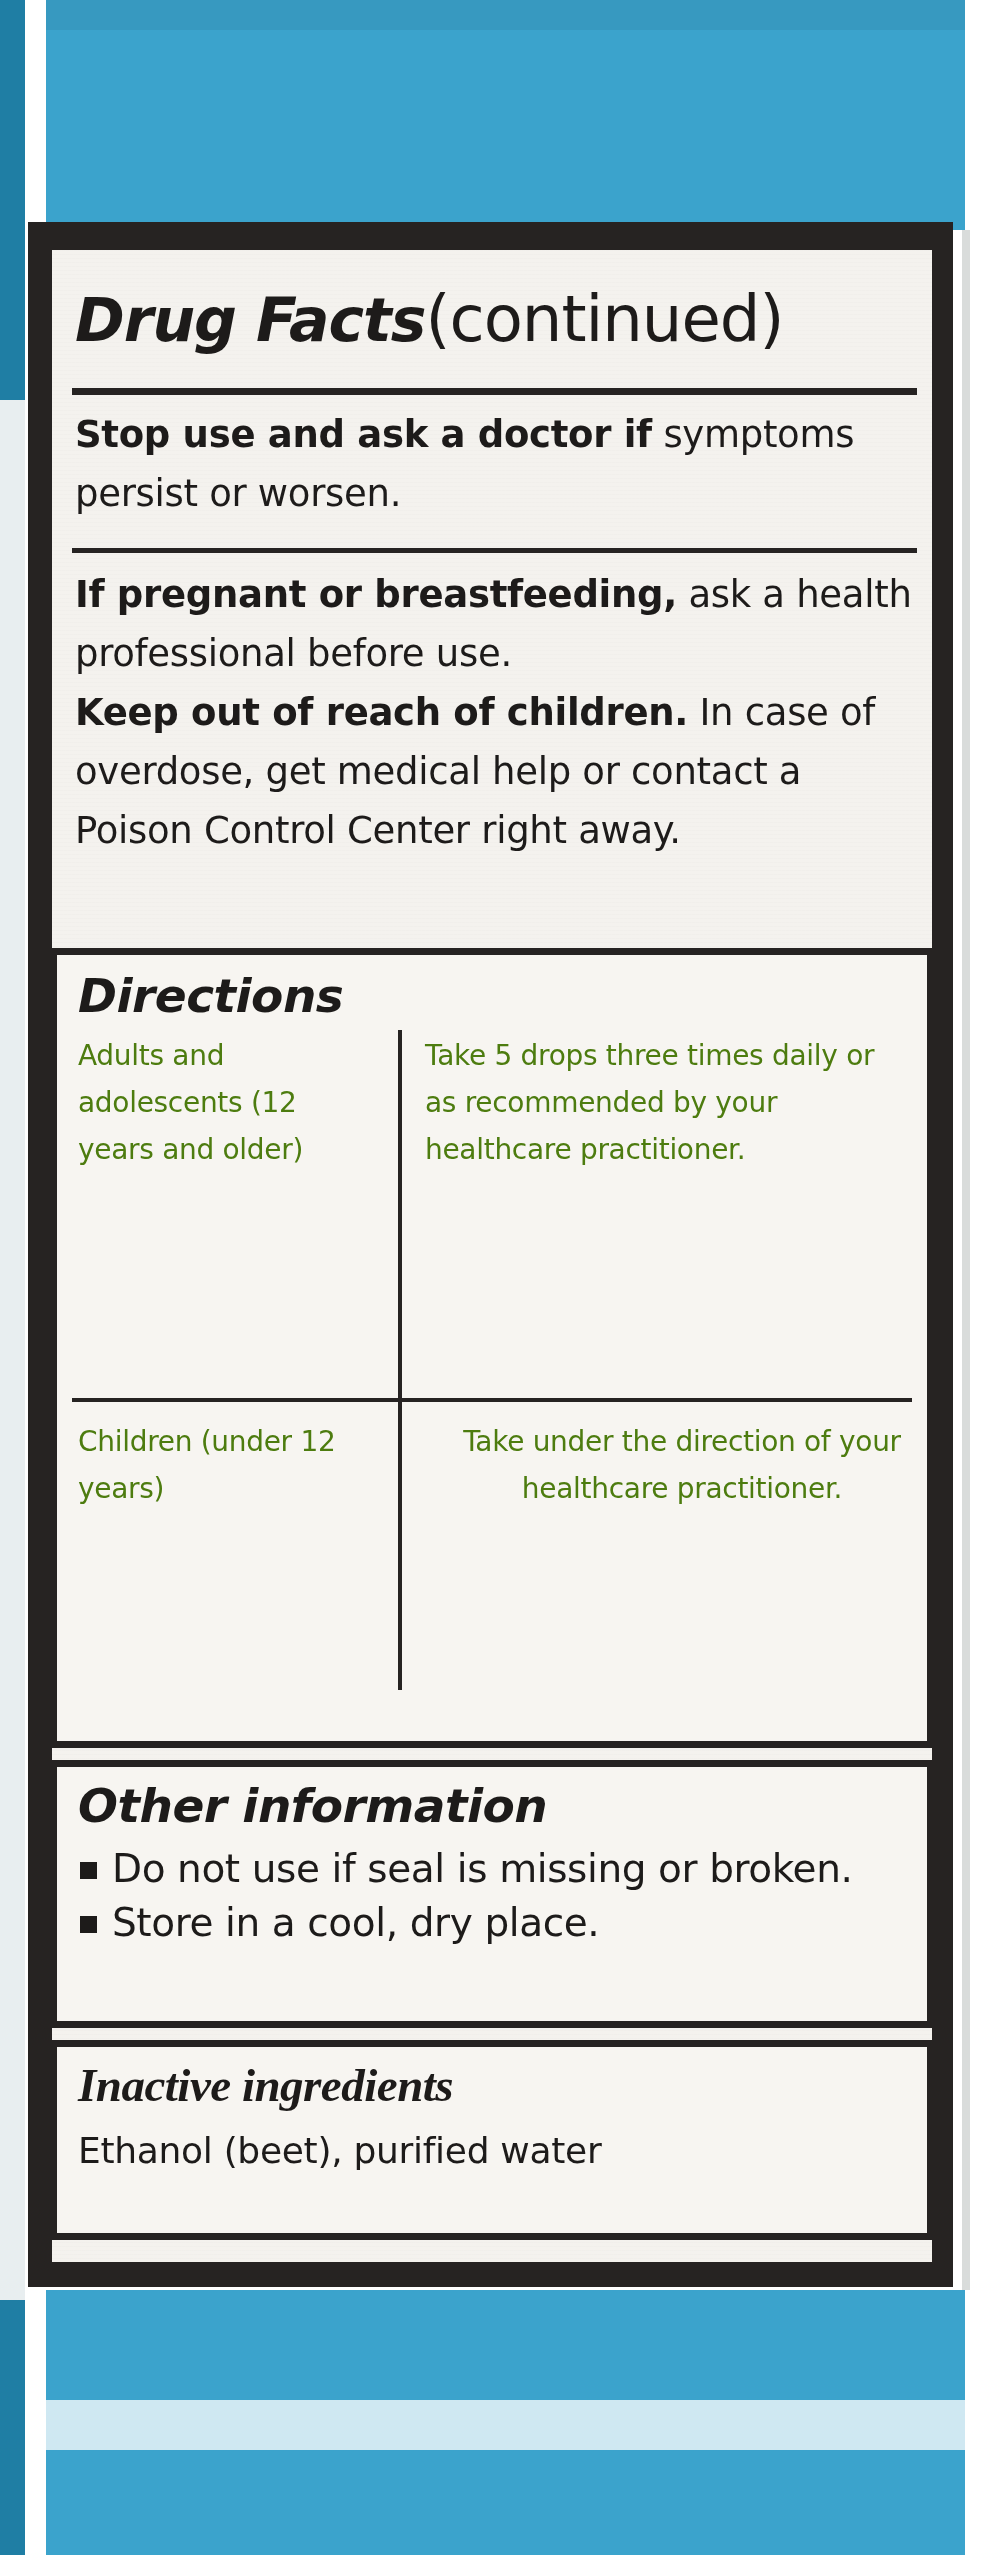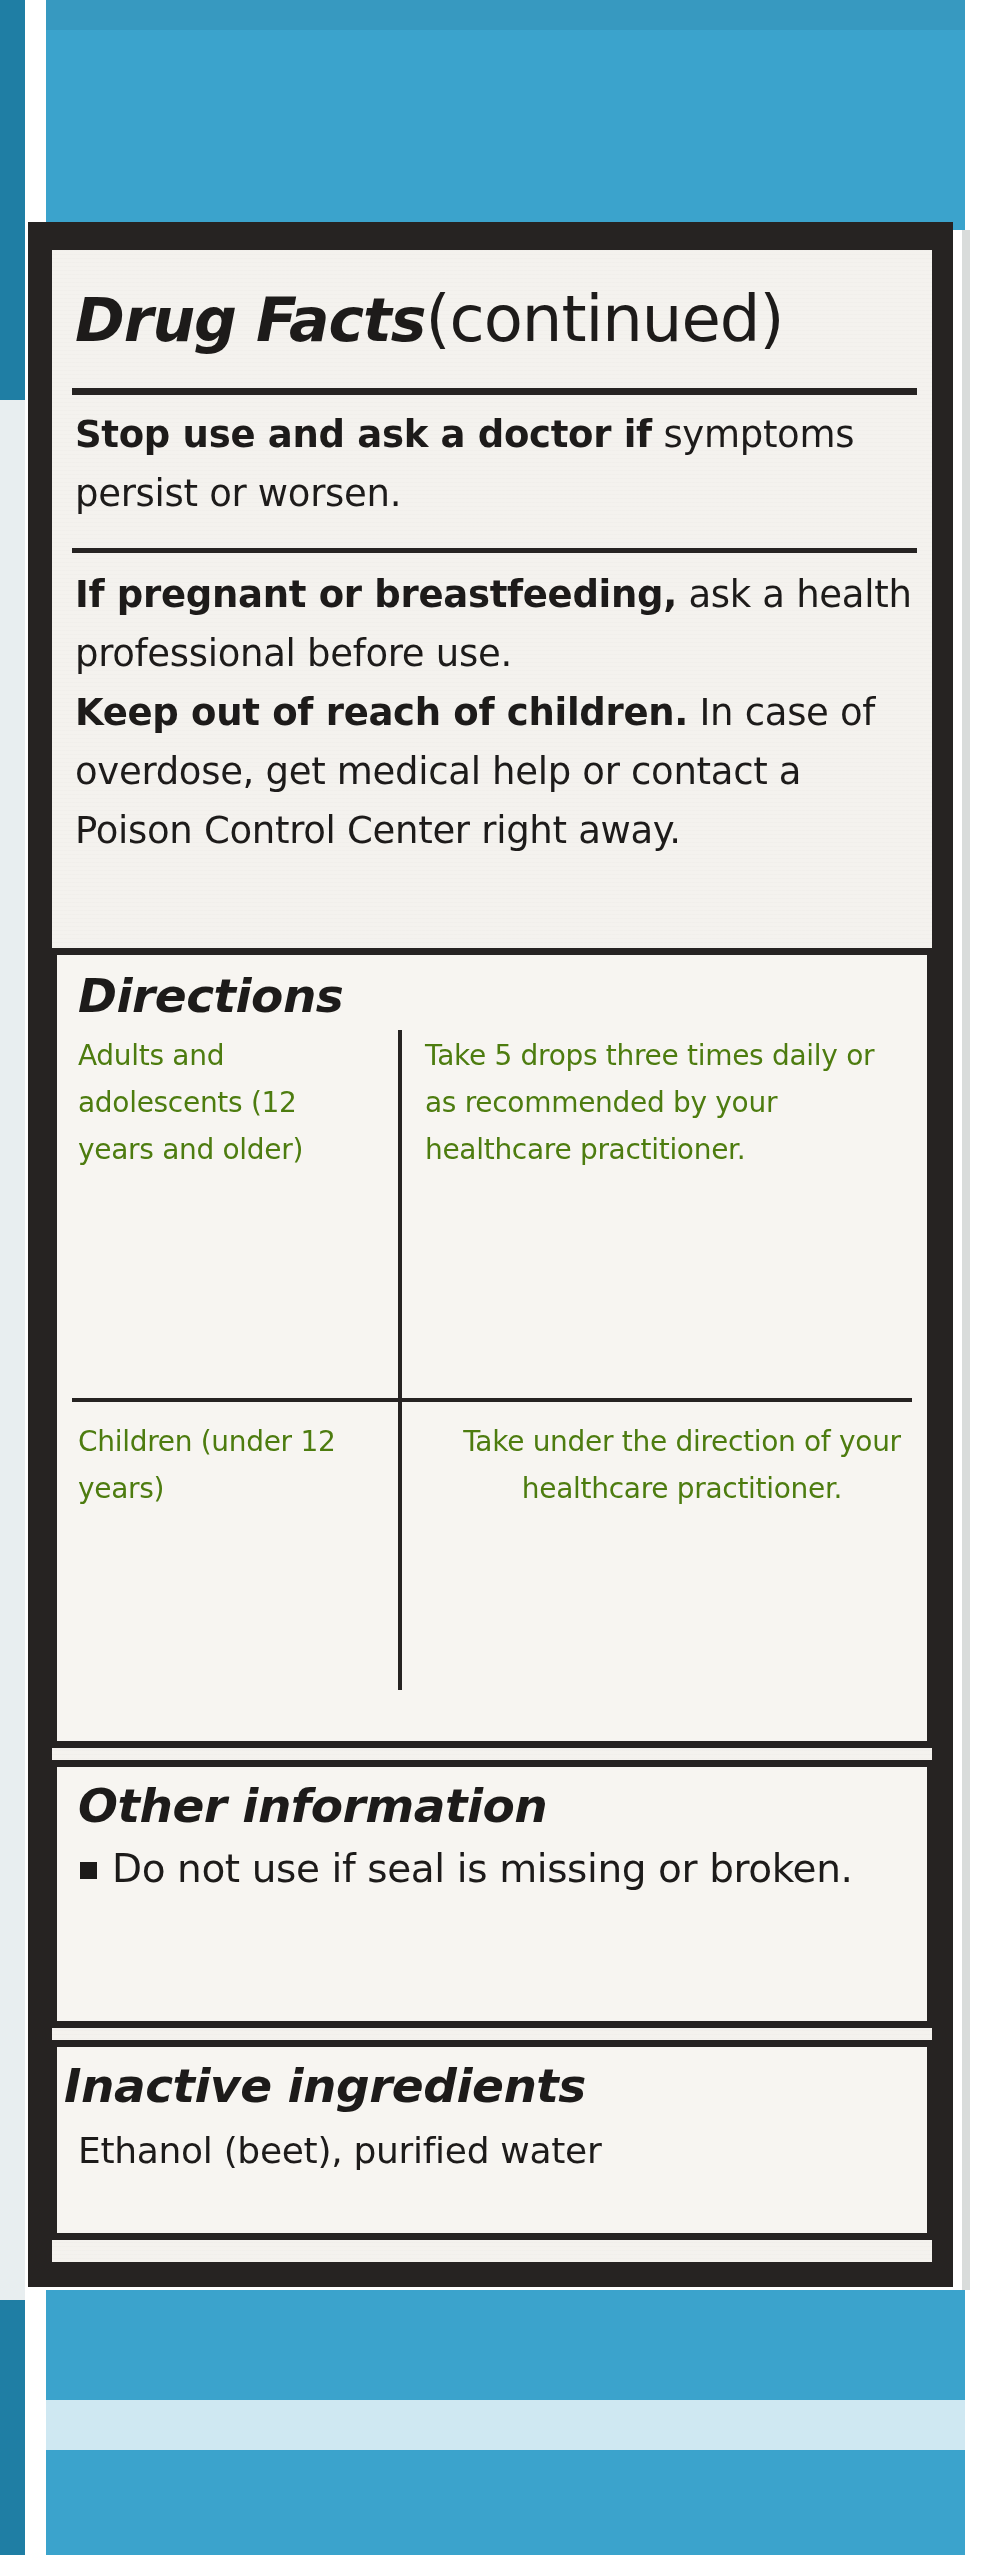--- a/index.html
+++ b/index.html
@@ -165,21 +165,21 @@
   .sec-title {
     position: absolute;
     font-weight: bold;
     font-style: italic;
     font-size: 47px;
     color: #1d1b1a;
     letter-spacing: -0.5px;
   }
   .t-directions { left: 78px; top: 968px; }
   .t-other      { left: 78px; top: 1778px; }
-  .t-inactive   { left: 64px; top: 2058px; }
+  .t-inactive   { left: 78px; top: 2058px; font-family: Liberation Serif, serif; }
 
   
   .dir-hline {
     position: absolute;
     left: 72px;
     top: 1398px;
     width: 840px;
     height: 4px;
     background: #262322;
   }
@@ -298,17 +298,18 @@
 <div class="dir-hline"></div>
 <div class="cell c-adults">Adults and adolescents (12 years and older)</div>
 <div class="cell c-adults-d">Take 5 drops three times daily or as recommended by your healthcare practitioner.</div>
 <div class="cell c-children">Children (under 12 years)</div>
 <div class="cell c-children-d">Take under the direction of your healthcare practitioner.</div>
 
 <div class="sec-box sec-other"></div>
 <div class="sec-title t-other">Other information</div>
 <ul class="bullets">
   <li>Do not use if seal is missing or broken.</li>
+  <li>Store in a cool, dry place.</li>
 </ul>
 
 <div class="sec-box sec-inactive"></div>
 <div class="sec-title t-inactive">Inactive ingredients</div>
 <div class="inactive-text">Ethanol (beet), purified water</div>
 
 </body></html>

